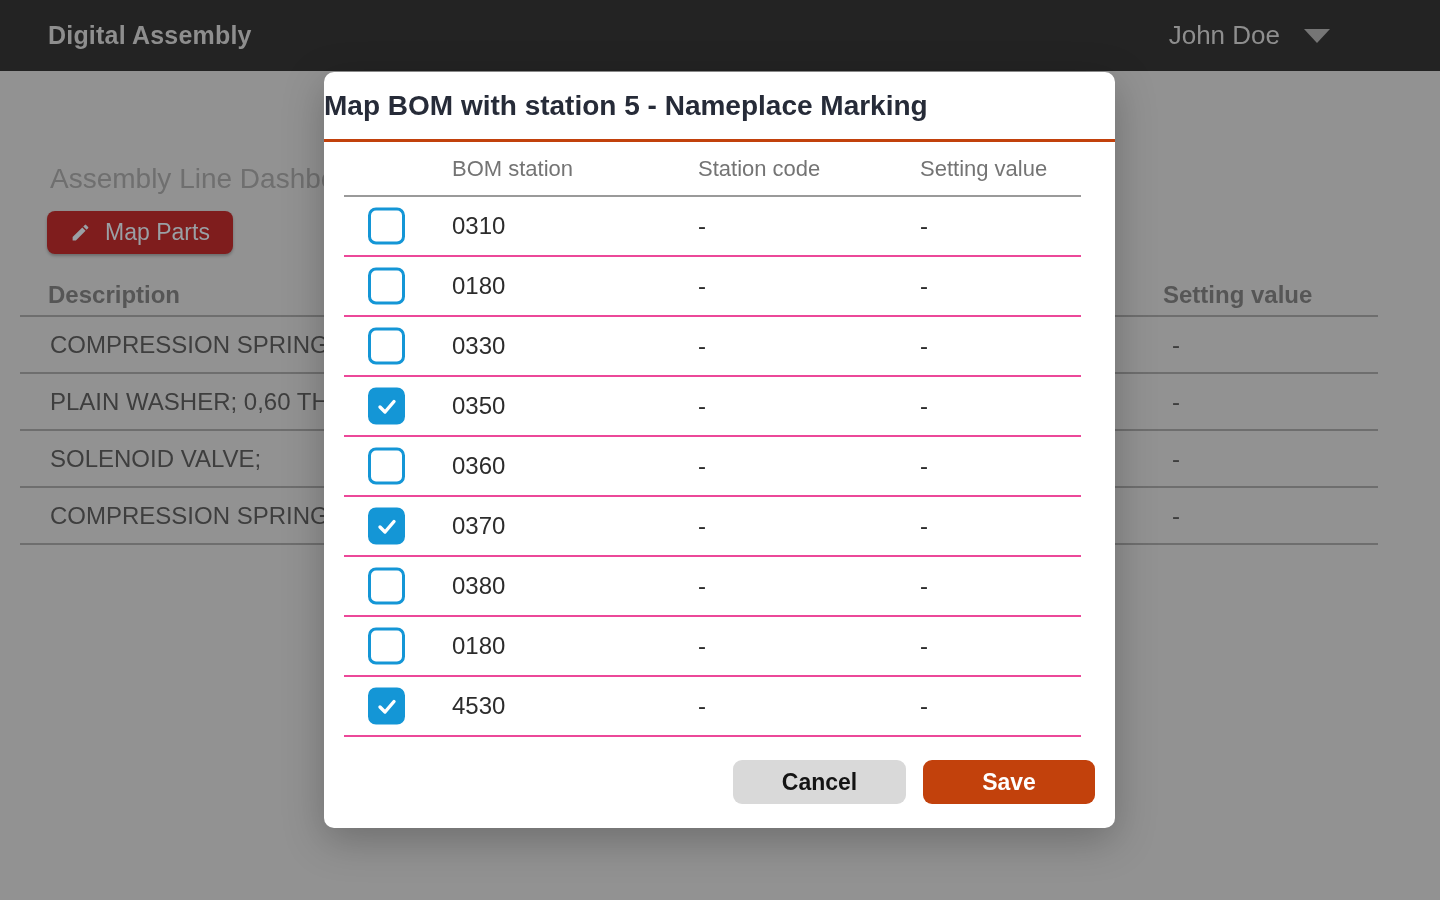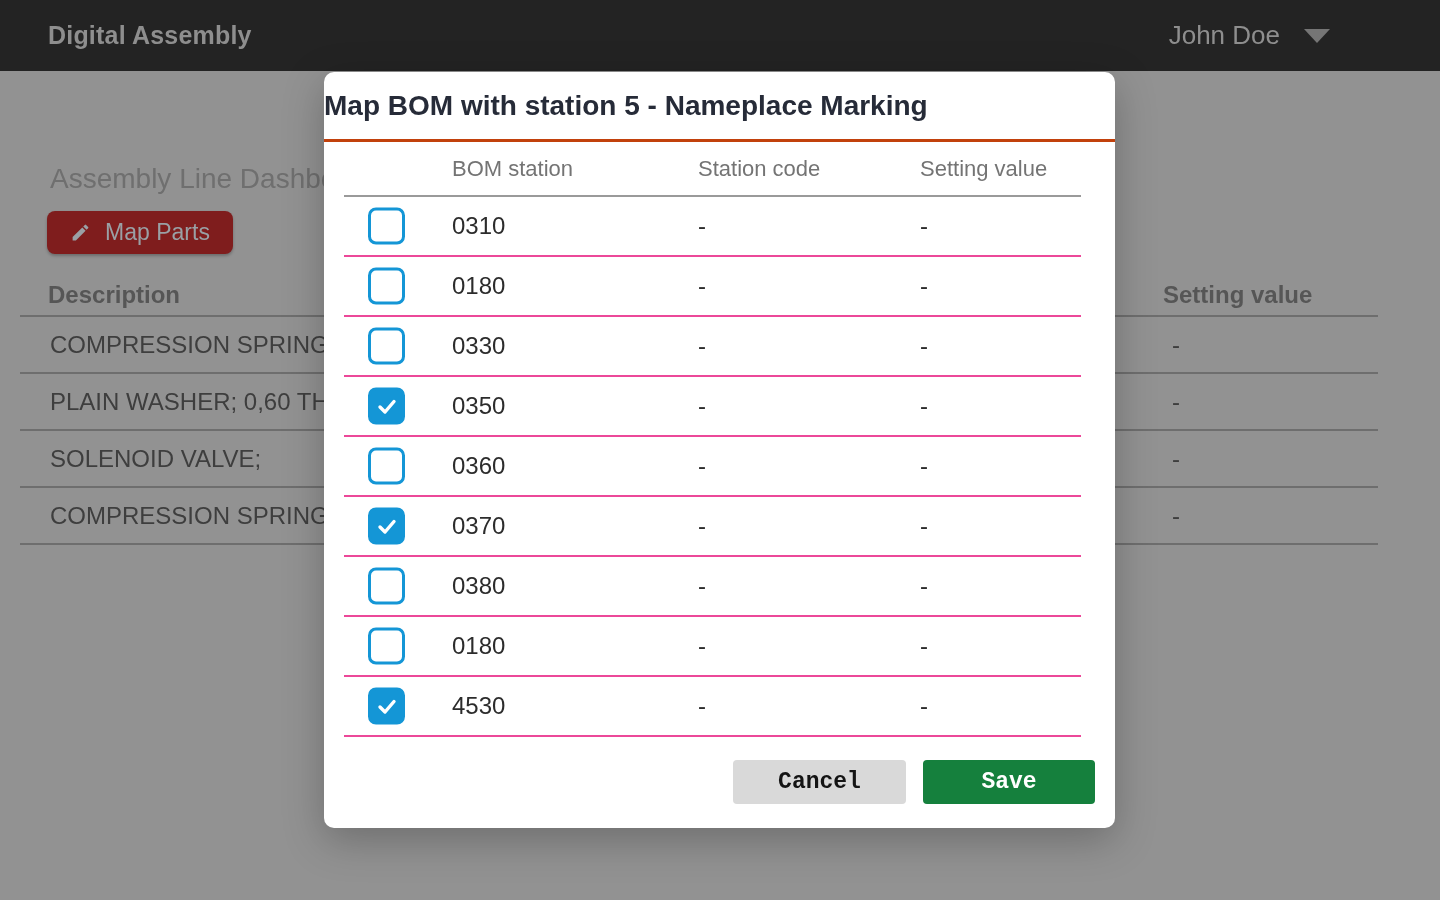--- a/index.html
+++ b/index.html
@@ -99,24 +99,24 @@
     position: absolute; left: 24px; top: 50%; transform: translateY(-50%);
     width: 37px; height: 37px; border: 3px solid #1496d6; border-radius: 8px;
     background: #ffffff; cursor: pointer;
     display: flex; align-items: center; justify-content: center;
   }
   .checkbox svg { width: 24px; height: 24px; display: none; }
   .checkbox.checked { background: #1496d6; }
   .checkbox.checked svg { display: block; }
 
   .modal-actions { position: absolute; left: 0; top: 688px; width: 791px; height: 44px; }
-  .btn { position: absolute; height: 44px; border: none; border-radius: 4px;
-         font-family: Liberation Mono, monospace; font-size: 23px; font-weight: 700; cursor: pointer; }
+  .btn { position: absolute; height: 44px; border: none; border-radius: 9px;
+         font-family: Liberation Sans, sans-serif; font-size: 23px; font-weight: 700; cursor: pointer; }
   .btn-cancel { left: 409px; width: 173px; background: #d9d9d9; color: #141414; }
-  .btn-save { left: 599px; width: 172px; background: #15803d; color: #ffffff; }
+  .btn-save { left: 599px; width: 172px; background: #c2410c; color: #ffffff; }
 </style>
 </head>
 <body>
 
 <header class="topbar">
   <div class="brand">Digital Assembly</div>
   <div class="user-menu">
     <span class="user-name">John Doe</span>
     <span class="caret-down"></span>
   </div>

